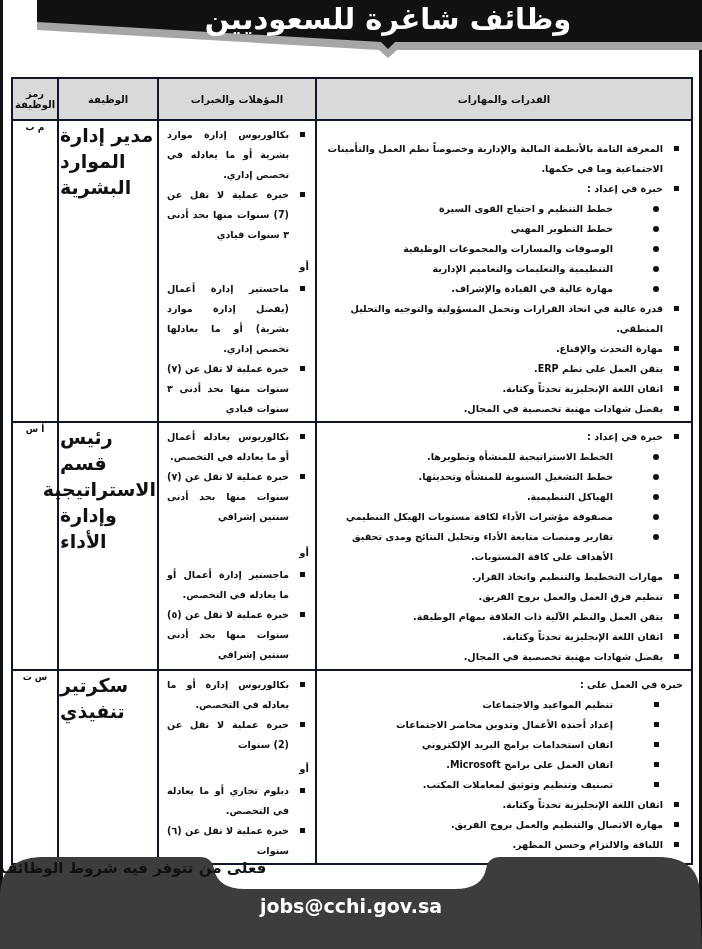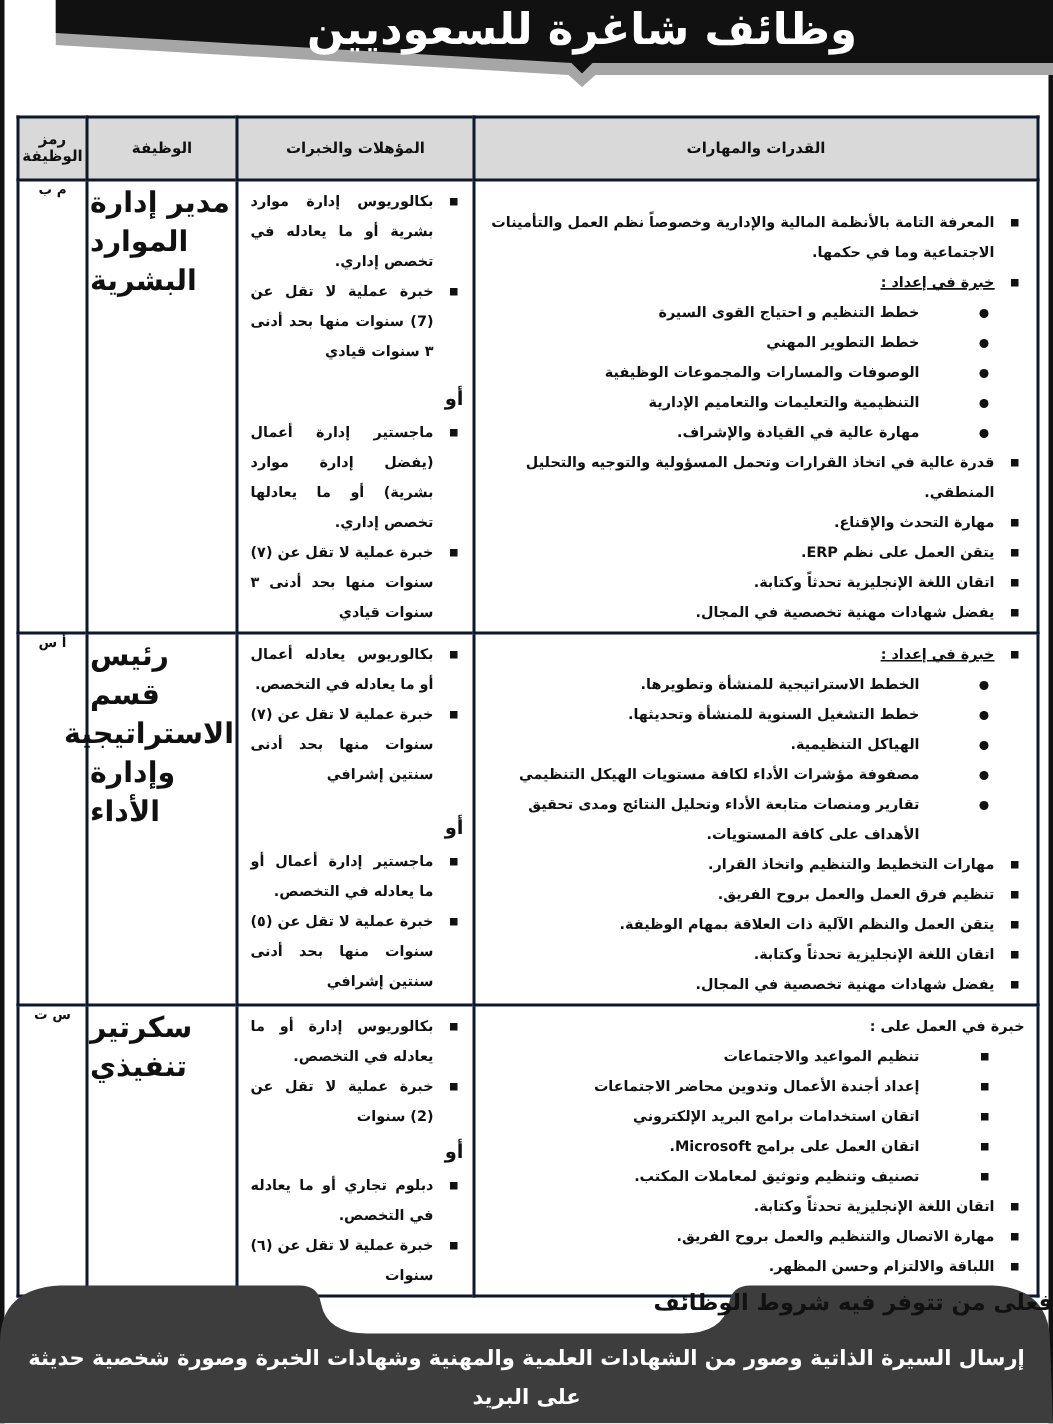--- a/index.html
+++ b/index.html
@@ -33,38 +33,38 @@
   .col-qual { width:158px; }
   .col-skill { width:376px; }
   td.code { text-align:center; vertical-align:middle; font-size:9px; }
   td.title { text-align:left; vertical-align:middle; font-size:19px; font-weight:bold; line-height:26px; }
   td.qual { padding:4px 6px 2px 8px; line-height:20px; }
   td.skill { padding:4px 8px 2px 4px; line-height:20px; }
   .q-item { position:relative; padding-right:20px; text-align:justify; }
   .q-item::before, .sq::before {
     content:""; position:absolute; right:4px; top:7px; width:5px; height:5px; background:#111;
   }
-  .or { font-size:13px; padding-right:0; margin:2px 0; }
+  .or { font-size:10px; padding-right:0; margin:2px 0; }
   .sq { position:relative; padding-right:20px; }
   .dot { position:relative; padding-right:70px; }
   .dot::before {
     content:""; position:absolute; right:24px; top:7px; width:6px; height:6px; border-radius:50%; background:#111;
   }
   .sq2 { position:relative; padding-right:70px; }
   .sq2::before {
     content:""; position:absolute; right:24px; top:7px; width:5px; height:5px; background:#111;
   }
-  .u { text-decoration:underline; }
+  .u { }
   .plain { padding-right:0; }
   .footer {
     position:absolute; left:0; top:855px; width:702px; height:94px;
   }
   .footer svg { position:absolute; left:0; top:0; }
   .footer-heading {
-    position:absolute; left:0; width:702px; top:4px; text-align:right; font-size:15px; font-weight:bold; color:#111;
+    position:absolute; left:0; width:702px; top:4px; text-align:left; font-size:15px; font-weight:bold; color:#111;
   }
   .footer-text {
     position:absolute; left:14px; right:14px; top:38px; text-align:center; color:#fff; font-size:14px; font-weight:bold; line-height:26px;
   }
   .email { font-size:19px; font-weight:bold; direction:ltr; unicode-bidi:embed; font-family:"DejaVu Sans", sans-serif; }
 </style>
 </head>
 <body>
 
 <div class="frame"></div>
@@ -182,20 +182,19 @@
     </tr>
   </tbody>
 </table>
 
 <div class="footer">
   <svg width="702" height="94" viewBox="0 0 702 94">
     <path d="M0,94 L0,40 Q0,4 40,2 L200,2 Q212,2 214,14 Q218,34 245,34 L455,34 Q482,34 486,14 Q488,2 500,2 L662,2 Q700,4 700,40 L702,94 Z" fill="#3d3d3d"></path>
   </svg>
   <div class="footer-heading">فعلى من تتوفر فيه شروط الوظائف</div>
   <div class="footer-text">
-    <div>إرسال السيرة الذاتية وصور من الشهادات العلمية والمهنية وشهادات الخبرة وصورة شخصية حديثة على البريد</div>
     <div>
       
       <span class="email">jobs@cchi.gov.sa</span>
       
     </div>
   </div>
 </div>
 
 </body></html>

